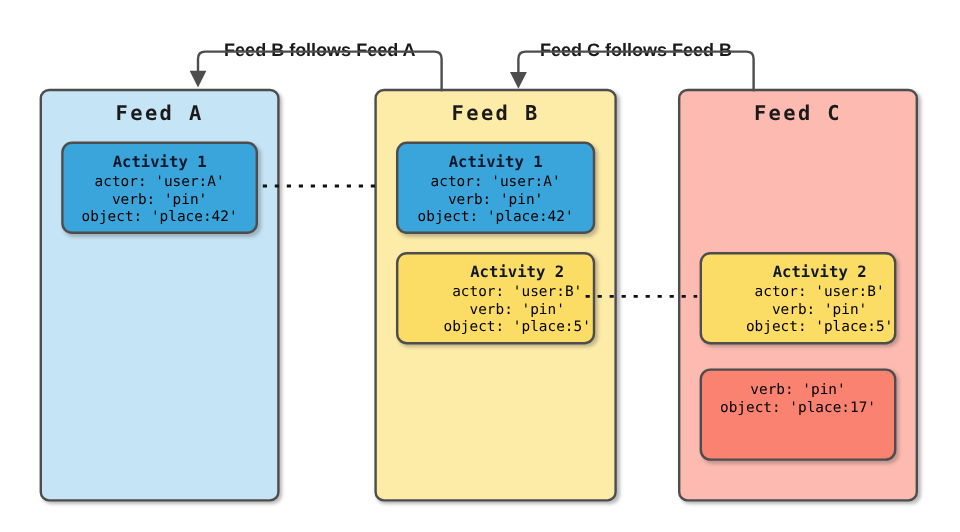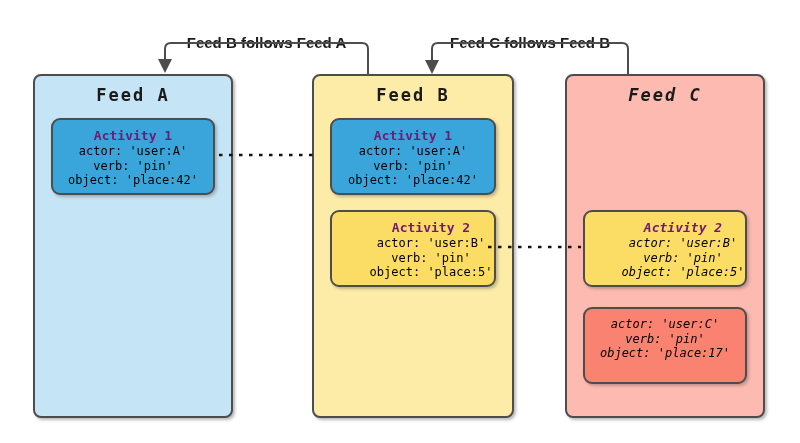--- a/index.html
+++ b/index.html
@@ -17,21 +17,21 @@
     position: absolute;
     top: 74px;
     height: 344px;
     box-sizing: border-box;
     border: 2px solid var(--border);
     border-radius: 8px;
     box-shadow: 2px 2px 3px rgba(70,70,70,0.38);
   }
   .feed-a { left: 33px;  width: 200px; background: var(--feed_blue); }
   .feed-b { left: 312px; width: 202px; background: var(--feed_yellow); }
-  .feed-c { left: 565px; width: 200px; background: var(--feed_red); font-style: italic; }
+  .feed-c { left: 565px; width: 200px; background: var(--feed_red); }
 
   .feed-title {
     margin-top: 9px;
     text-align: center;
     font-size: 17px;
     font-weight: bold;
     letter-spacing: 2px;
     color: #1a1a1a;
     white-space: pre;
   }
@@ -52,21 +52,21 @@
   .slot-0 { top: 42px; }
   .slot-1 { top: 134px; }
   .slot-2 { top: 231px; }
   .card-blue   { background: var(--card_blue); }
   .card-yellow { background: var(--card_yellow); padding-left: 36px; }
   .card-red    { background: var(--card_red); }
 
   .card-title {
     font-size: 13px;
     font-weight: bold;
-    color: #701a75;
+    color: #0f172a;
     line-height: 15px;
     margin-bottom: 1px;
     white-space: pre;
   }
   .card-line {
     font-size: 12px;
     line-height: 14.5px;
     color: #000000;
     white-space: pre;
   }
@@ -133,21 +133,20 @@
 
   <div class="feed feed-c">
     <div class="feed-title">Feed C</div>
     <div class="card card-yellow slot-1">
       <div class="card-title">Activity 2</div>
       <div class="card-line">actor: 'user:B'</div>
       <div class="card-line">verb: 'pin'</div>
       <div class="card-line">object: 'place:5'</div>
     </div>
     <div class="card card-red slot-2">
-      <div class="card-line">actor: 'user:C'</div>
       <div class="card-line">verb: 'pin'</div>
       <div class="card-line">object: 'place:17'</div>
     </div>
   </div>
 
   <svg class="overlay" viewBox="0 0 800 443" xmlns="http://www.w3.org/2000/svg">
 
     <path class="conn" d="M 165 61 L 165 49 Q 165 43 171 43 L 362 43 Q 368 43 368 49 L 368 76"></path>
     <polygon class="arrowhead" points="158,59 172,59 165,73"></polygon>
 

